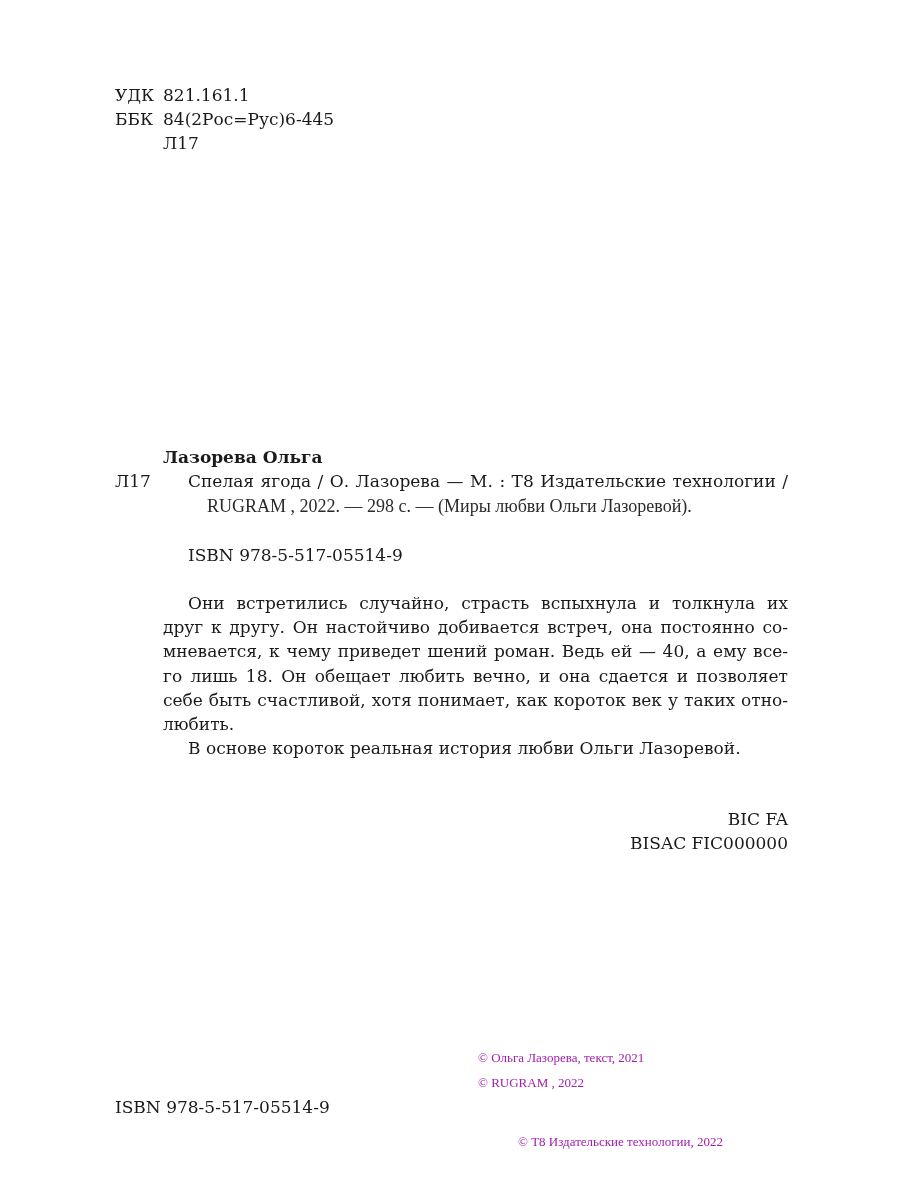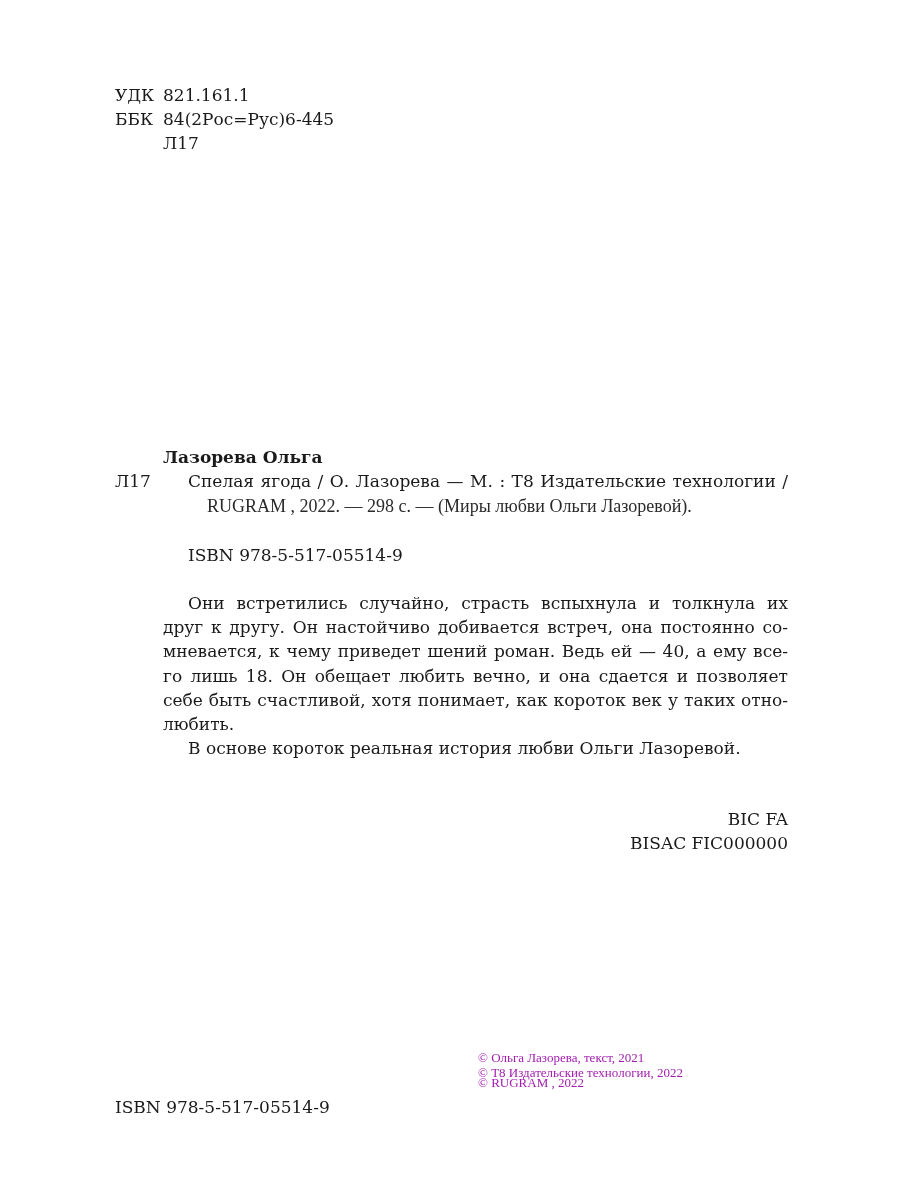--- a/index.html
+++ b/index.html
@@ -94,15 +94,15 @@
 </div>
 
 <div>
   <div class="right" style="top:807px;">BIC FA</div>
   <div class="right" style="top:831px;">BISAC FIC000000</div>
 </div>
 
 <div>
   <div class="copyright" style="top:1045px;">© Ольга Лазорева, текст, 2021</div>
   <div class="copyright" style="top:1070px;">© RUGRAM , 2022</div>
-  <div class="copyright" style="top:1060px;">© Т8 Издательские технологии, 2022</div>
+  <div class="copyright" style="top:1129px;margin-left:40px;">© Т8 Издательские технологии, 2022</div>
   <div class="line" style="left:115px; top:1095px;">ISBN 978-5-517-05514-9</div>
 </div>
 
 </body></html>

